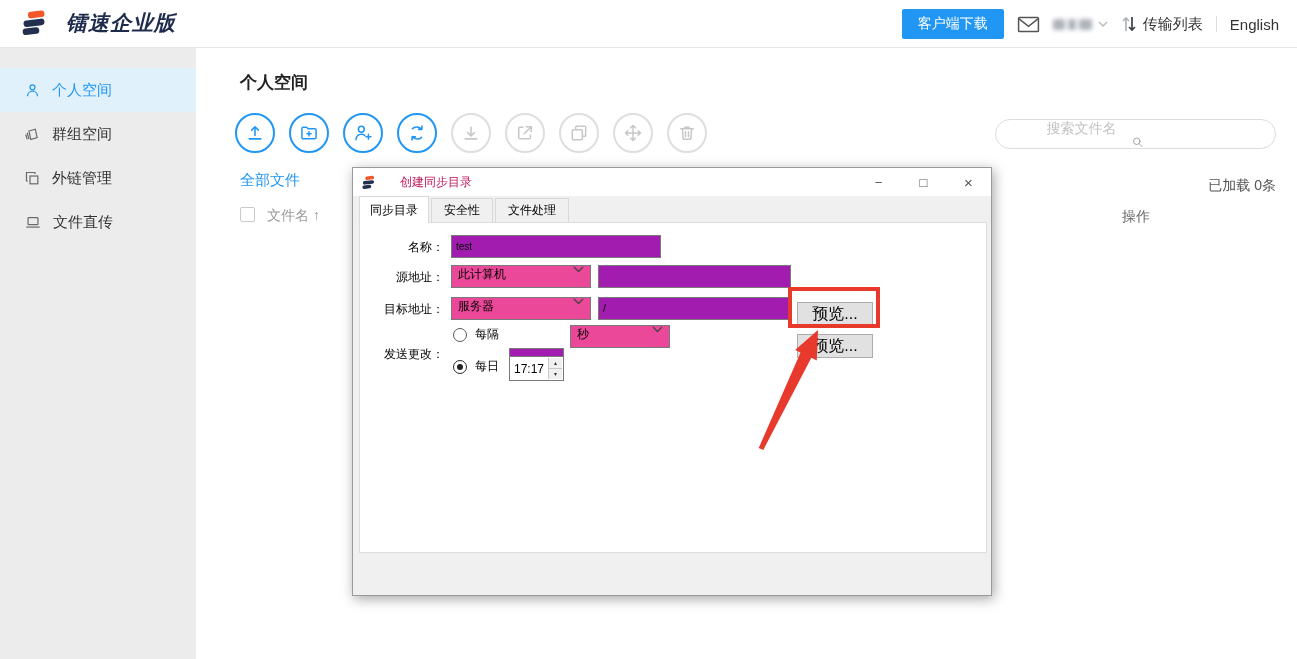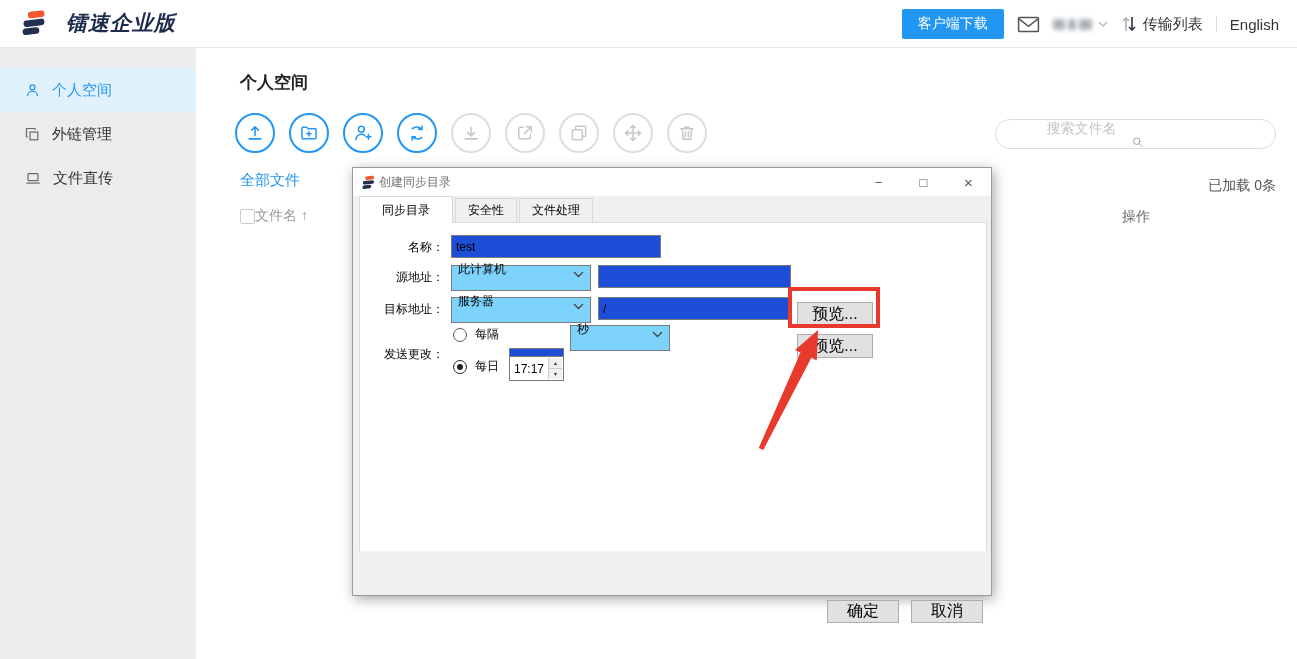--- a/index.html
+++ b/index.html
@@ -28,37 +28,37 @@
   .page-title { position:absolute; left:240px; top:71px; font-size:17px; font-weight:bold; color:#222; }
   .toolbar { position:absolute; left:235px; top:113px; display:flex; gap:14px; }
   .circle-btn { width:40px; height:40px; border-radius:50%; border:2px solid #2196f3; color:#2196f3; display:flex; align-items:center; justify-content:center; background:#fff; cursor:pointer; }
   .circle-btn.disabled { border-color:#dedede; color:#c7c7c7; cursor:default; }
   .circle-btn svg { stroke:currentColor; }
   .search-box { position:absolute; left:995px; top:119px; width:281px; height:30px; border:1px solid #dcdcdc; border-radius:15px; display:flex; align-items:center; padding:0 12px 0 15px; background:#fff;flex-direction:column; }
   .search-box input { flex:1; border:none; outline:none; font-size:14px; color:#333; background:transparent; font-family:inherit; }
   .search-box input::placeholder { color:#c3c3c3; }
   .breadcrumb { position:absolute; left:240px; top:171px; font-size:15px; color:#2196f3; cursor:pointer;text-align:center; }
   .loaded-count { position:absolute; right:21px; top:177px; font-size:14px; color:#555; }
-  .table-head { position:absolute; left:240px; top:207px; display:flex; align-items:center; gap:0; font-size:14px; color:#9a9a9a; }
+  .table-head { position:absolute; left:240px; top:207px; display:flex; gap:12px; font-size:14px; color:#9a9a9a; }
   .checkbox { width:15px; height:15px; border:1px solid #c9c9c9; border-radius:2px; background:#fff; cursor:pointer; }
   .col-actions { position:absolute; left:1122px; top:208px; font-size:14px; color:#666; }
 
   
   .dialog { position:absolute; left:352px; top:167px; width:640px; height:429px; background:#f0f0f0; border:1px solid #9a9a9a; box-shadow:2px 3px 12px rgba(0,0,0,.35); z-index:10; font-size:12px; color:#000; }
   .dlg-titlebar { position:absolute; left:0; top:0; width:100%; height:28px; background:#fff; display:flex; align-items:center; }
-  .dlg-title { margin-left:3px; font-size:12px; color:#737373;font-family:Liberation Serif, serif; }
+  .dlg-title { margin-left:24px; font-size:12px; color:#be185d;font-family:Liberation Serif, serif; }
   .dlg-controls { margin-left:auto; display:flex; height:28px; }
   .dlg-ctrl { width:45px; height:28px; display:flex; align-items:center; justify-content:center; font-size:13px; color:#555; cursor:pointer; }
   .tabstrip { position:absolute; left:6px; top:28px; height:26px; display:flex; align-items:flex-end; z-index:2; }
   .tab { height:24px; padding:0 12px; display:flex; align-items:center; background:#f0f0f0; border:1px solid #d9d9d9; border-bottom:none; margin-right:2px; cursor:pointer; }
-  .tab.active { height:27px; background:#fff; padding:0 22px; position:relative; top:1px; }
+  .tab.active { height:27px; background:#fff; padding:0 10px; position:relative; top:1px; }
   .tab-panel { position:absolute; left:6px; top:54px; width:628px; height:331px; background:#fff; border:1px solid #dcdcdc; }
   .dlg-label { position:absolute; left:0; width:91px; text-align:right; color:#000; }
-  .win-input { position:absolute; border:1px solid #7a7a7a; background:#1d4ed8; font-size:12px; padding:8px 4px; font-family:inherit; outline:none; color:#000; }
-  .win-select { position:absolute; border:1px solid #7a7a7a; background:#7dd3fc; display:flex; align-items:flex-end; padding:12px 6px; cursor:pointer; }
+  .win-input { position:absolute; border:1px solid #7a7a7a; background:#a21caf; font-size:10px; padding:8px 4px; font-family:inherit; outline:none; color:#000; }
+  .win-select { position:absolute; border:1px solid #7a7a7a; background:#ec4899; display:flex; align-items:flex-start; padding:0 6px; cursor:pointer; }
   .win-select svg { margin-left:auto; stroke:#444; }
   .win-btn { position:absolute; width:76px; height:24px; background:#e1e1e1; border:1px solid #adadad; font-size:16px; font-family:inherit; cursor:pointer; display:flex; align-items:center; justify-content:center;margin-top:37px; }
   .radio { width:14px; height:14px; border:1px solid #5a5a5a; border-radius:50%; background:#fff; display:inline-block; position:relative; cursor:pointer; }
   .radio.checked { border-color:#2b2b2b; }
   .radio.checked::after { content:""; position:absolute; left:3px; top:3px; width:6px; height:6px; border-radius:50%; background:#222; }
   .radio-row { position:absolute; display:flex; align-items:center; gap:8px; }
   .spin { position:absolute; right:1px; top:1px; bottom:1px; width:14px; display:flex; flex-direction:column; }
   .spin span { flex:1; background:#f0f0f0; border-left:1px solid #c8c8c8; font-size:6px; line-height:1; display:flex; align-items:center; justify-content:center; color:#333; cursor:pointer; }
   .spin span:first-child { border-bottom:1px solid #c8c8c8; }
   .dlg-footer { position:absolute; left:0; bottom:0; width:100%; height:44px; background:#f0f0f0; }
@@ -113,20 +113,27 @@
 <div class="sidebar">
   <div class="side-item active">
     <svg width="17" height="17" viewBox="0 0 24 24" fill="none" stroke-width="1.8">
       <circle cx="12" cy="7.5" r="3.5"></circle>
         <path d="M5 20c0-3.9 3.1-7 7-7s7 3.1 7 7"></path>
     </svg>
     <span>个人空间</span>
   </div>
   <div class="side-item">
     <svg width="17" height="17" viewBox="0 0 24 24" fill="none" stroke-width="1.7">
+      <path d="M7 7l9-2.5 2.5 12L9.5 19z"></path>
+        <path d="M4.5 9.5l2.5 9M2.5 12l2 7"></path>
+    </svg>
+    <span>群组空间</span>
+  </div>
+  <div class="side-item">
+    <svg width="17" height="17" viewBox="0 0 24 24" fill="none" stroke-width="1.7">
       <rect x="8.5" y="8.5" width="11" height="11"></rect>
         <path d="M15.5 5.5v-2h-12v12h2"></path>
     </svg>
     <span>外链管理</span>
   </div>
   <div class="side-item">
     <svg width="18" height="17" viewBox="0 0 24 24" fill="none" stroke-width="1.7">
       <rect x="5" y="5" width="14" height="10" rx="1"></rect>
         <path d="M2.5 18.5h19"></path>
     </svg>
@@ -265,22 +272,18 @@
     <span>每日</span>
   </div>
   <div style="position:absolute; left:156px; top:188px; width:55px; height:25px; border:1px solid #7a7a7a; background:#fff">
     <input style="position: absolute; left: 0px; top: 0px; width: 39px; height: 23px; border: none; outline: none; font-size: 12px; padding: 0px 4px; font-family: inherit;" value="17:17">
     <span class="spin">
       <span>▴</span>
       <span>▾</span>
     </span>
   </div>
 
-  <div class="dlg-footer">
-    <button class="win-btn" style="left:474px; top:12px; width:72px; height:23px">确定</button>
-    <button class="win-btn" style="left:558px; top:12px; width:72px; height:23px">取消</button>
-  </div>
 </div>
 
 <svg class="annot" viewBox="0 0 1297 659">
   <rect x="790" y="289" width="88" height="37" fill="none" stroke="#e8392d" stroke-width="4"></rect>
   <polygon points="0,-2.5 104,-6 104,-12 132,0 104,12 104,6 0,2.5" fill="#e8392d" transform="translate(761,449) rotate(-64.4)"></polygon>
 </svg>
 
 </body></html>

